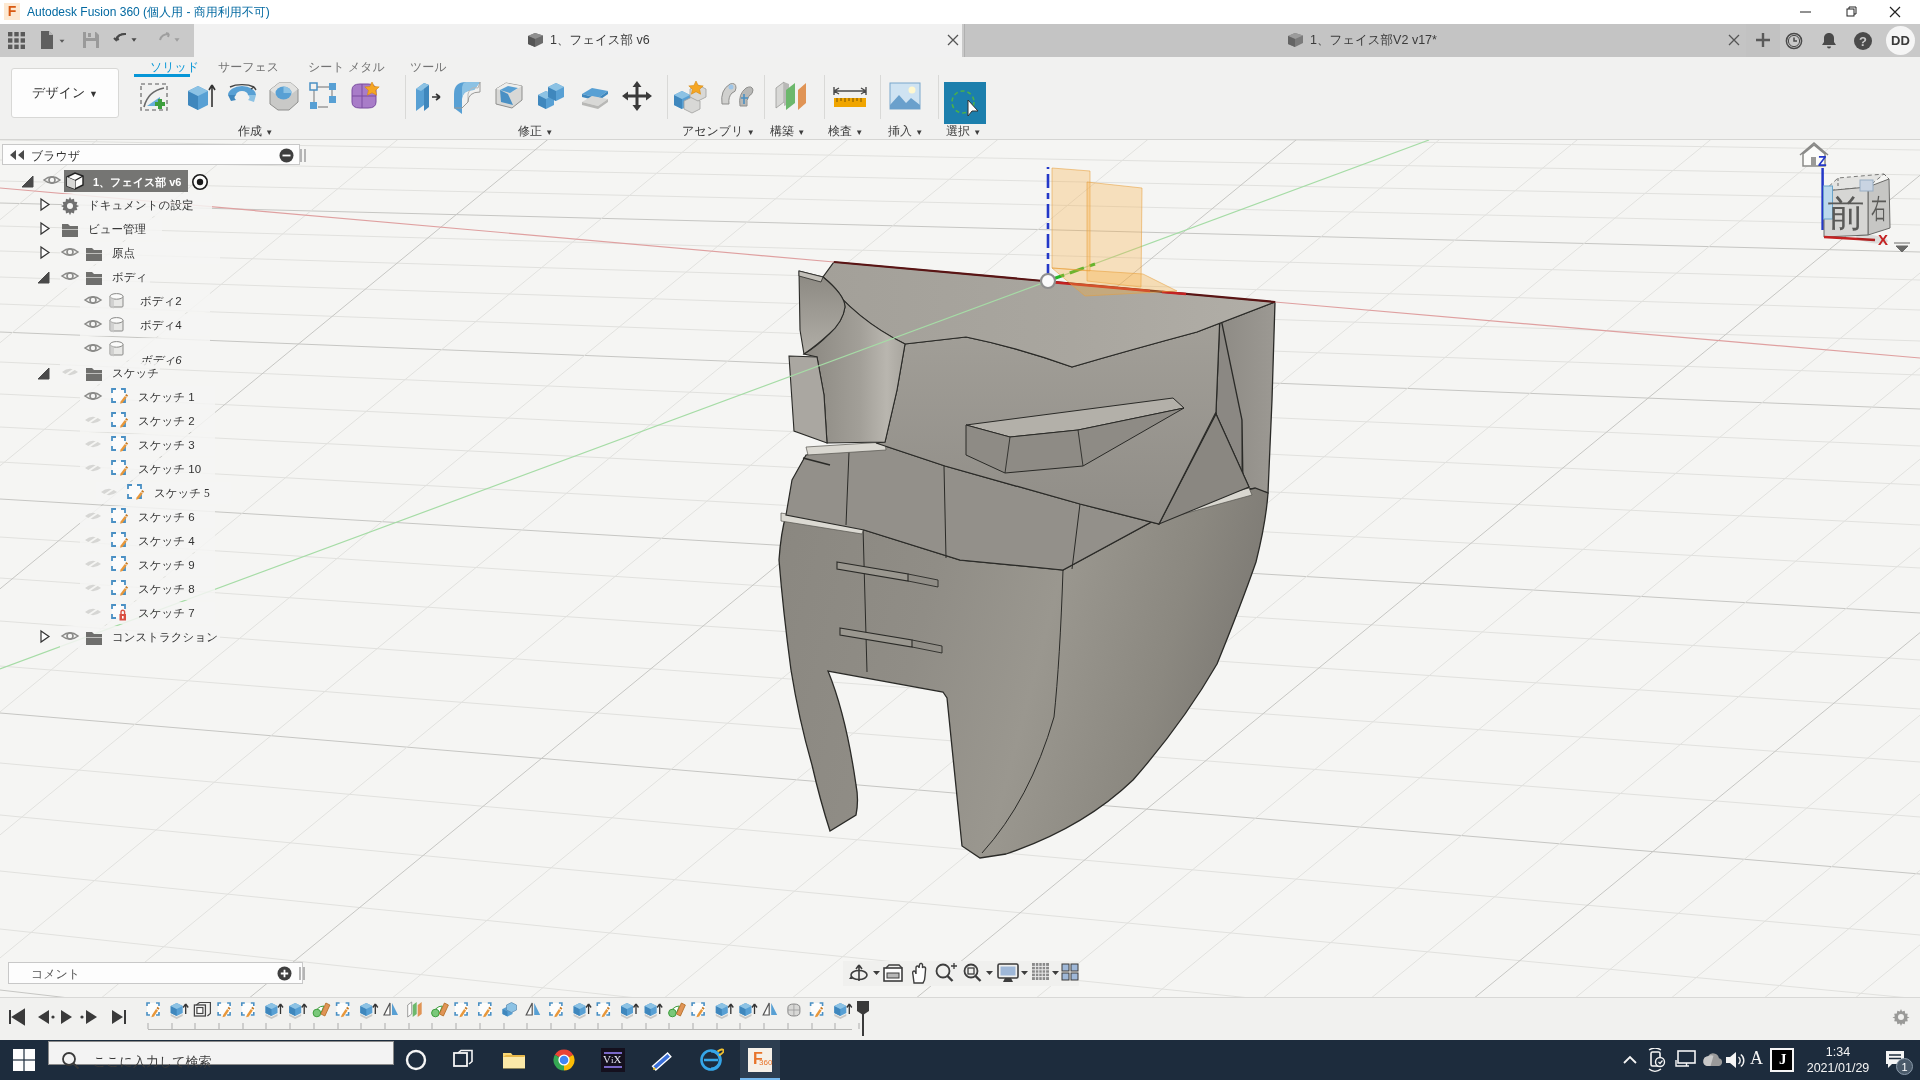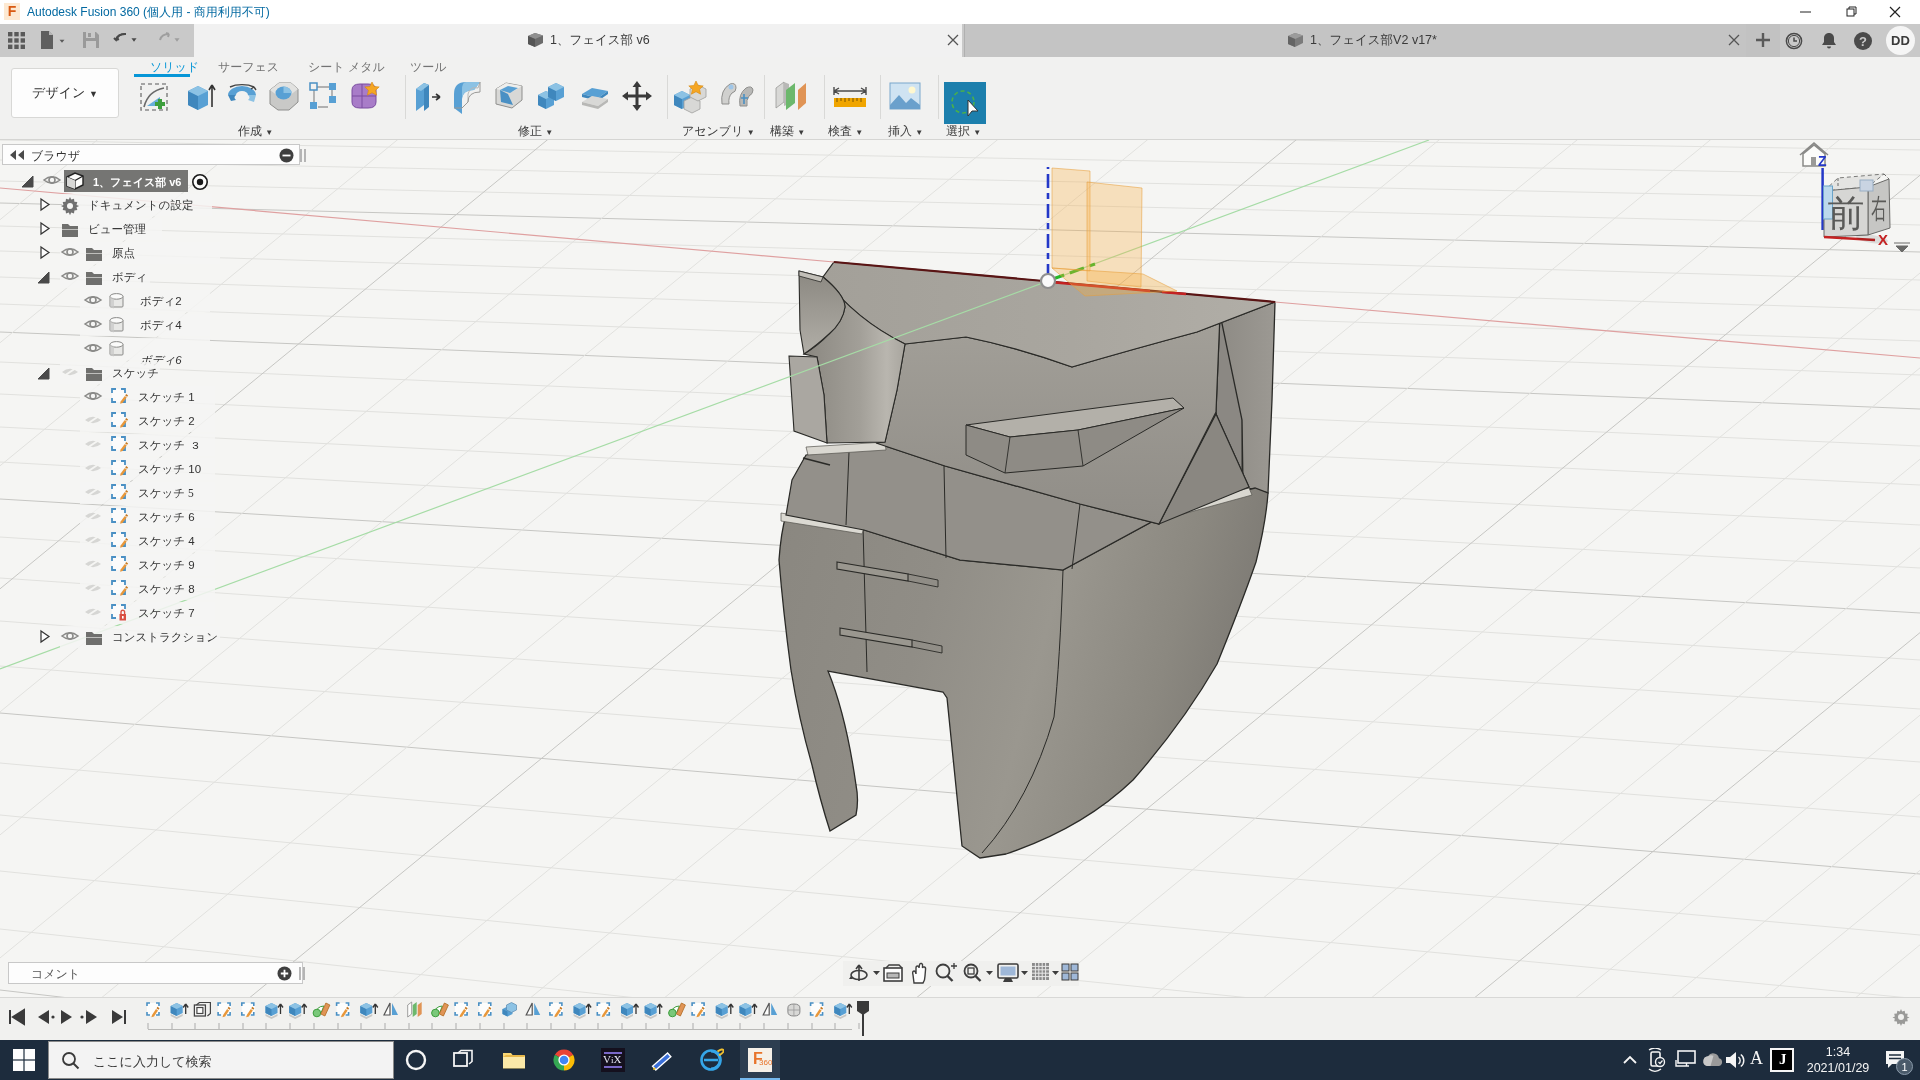--- a/index.html
+++ b/index.html
@@ -30,21 +30,21 @@
 .brow { position:absolute; height:22px; font-size:11.5px; color:#333; white-space:nowrap; }
 .brow .bg { position:absolute; left:0; top:0; height:22px; background:rgba(245,245,243,0.85); }
 
 #commentbox { position:absolute; left:8px; top:822px; width:295px; height:22px; background:#fdfdfd; border:1px solid #c8c8c8;padding-left:14px; }
 
 #navbar { position:absolute; left:843px; top:821px; width:236px; height:25px; background:#f0f0ee; }
 
 #timeline { position:absolute; left:0; top:857px; width:1920px; height:43px; background:#f1f1ef; border-top:1px solid #d8d8d6; }
 
 #taskbar { position:absolute; left:0; top:1040px; width:1920px; height:40px; background:#1d2c3d; }
-#searchbox { position:absolute; left:48px; top:1px; width:346px; height:38px; background:#f3f3f3; border:1px solid #8a8a8a;text-align:right; }
+#searchbox { position:absolute; left:48px; top:1px; width:346px; height:24px; background:#f3f3f3; border:1px solid #8a8a8a;text-align:right; }
 </style>
 </head>
 <body>
 <div id="app">
 
 <div id="titlebar">
   <div class="flogo">F</div>
   <div class="ttext">Autodesk Fusion 360 (個人用 - 商用利用不可)</div>
   <div class="wbtn" style="left:1783px;"><svg width="45" height="24">
           <line x1="17" y1="12" x2="28" y2="12" stroke="#222" stroke-width="1"></line>
@@ -638,21 +638,21 @@
             </g>
             <g transform="translate(112,1)">
               <rect x="0" y="0" width="13" height="13" fill="rgba(255,255,255,0.6)"></rect>
               <path d="M0 4 V0 H4 M9 0 H13 V4 M13 9 V13 H9 M4 13 H0 V9" fill="none" stroke="#4a90c4" stroke-width="1.8"></path>
               <path d="M8.6 12.6 l4.2 -5.6 1.9 1.4 -4.2 5.6 -2.4 .7 z" fill="#e8973a"></path>
               <path d="M13.2 6.4 l1 -1.4 1.9 1.4 -1 1.4 z" fill="#c87820"></path>
             </g>
           </svg>
           <span style="position:absolute;left:138px;top:4px;">スケッチ 2</span>
         </div>
-<div class="brow" style="left:0;top:294px;width:320px;font-family:Liberation Mono, monospace;">
+<div class="brow" style="left:0;top:294px;width:320px;">
           <div class="bg" style="left:80px;width:135px;"></div>
           <svg width="230" height="22" style="position:absolute;left:0;top:2px;">
             <g transform="translate(85,3)">
               <path d="M0 5 Q8 -1.5 16 5 Q8 11.5 0 5 z" fill="#d6d6d4"></path>
               <path d="M2 9 L14 1" stroke="#f5f5f3" stroke-width="2"></path>
             </g>
             <g transform="translate(112,1)">
               <rect x="0" y="0" width="13" height="13" fill="rgba(255,255,255,0.6)"></rect>
               <path d="M0 4 V0 H4 M9 0 H13 V4 M13 9 V13 H9 M4 13 H0 V9" fill="none" stroke="#4a90c4" stroke-width="1.8"></path>
               <path d="M8.6 12.6 l4.2 -5.6 1.9 1.4 -4.2 5.6 -2.4 .7 z" fill="#e8973a"></path>
@@ -670,21 +670,21 @@
             </g>
             <g transform="translate(112,1)">
               <rect x="0" y="0" width="13" height="13" fill="rgba(255,255,255,0.6)"></rect>
               <path d="M0 4 V0 H4 M9 0 H13 V4 M13 9 V13 H9 M4 13 H0 V9" fill="none" stroke="#4a90c4" stroke-width="1.8"></path>
               <path d="M8.6 12.6 l4.2 -5.6 1.9 1.4 -4.2 5.6 -2.4 .7 z" fill="#e8973a"></path>
               <path d="M13.2 6.4 l1 -1.4 1.9 1.4 -1 1.4 z" fill="#c87820"></path>
             </g>
           </svg>
           <span style="position:absolute;left:138px;top:4px;">スケッチ 10</span>
         </div>
-<div class="brow" style="left:0;top:342px;width:320px;font-family:Liberation Serif, serif;">
+<div class="brow" style="left:16px;top:342px;width:320px;font-family:Liberation Serif, serif;">
           <div class="bg" style="left:80px;width:135px;"></div>
           <svg width="230" height="22" style="position:absolute;left:0;top:2px;">
             <g transform="translate(85,3)">
               <path d="M0 5 Q8 -1.5 16 5 Q8 11.5 0 5 z" fill="#d6d6d4"></path>
               <path d="M2 9 L14 1" stroke="#f5f5f3" stroke-width="2"></path>
             </g>
             <g transform="translate(112,1)">
               <rect x="0" y="0" width="13" height="13" fill="rgba(255,255,255,0.6)"></rect>
               <path d="M0 4 V0 H4 M9 0 H13 V4 M13 9 V13 H9 M4 13 H0 V9" fill="none" stroke="#4a90c4" stroke-width="1.8"></path>
               <path d="M8.6 12.6 l4.2 -5.6 1.9 1.4 -4.2 5.6 -2.4 .7 z" fill="#e8973a"></path>

